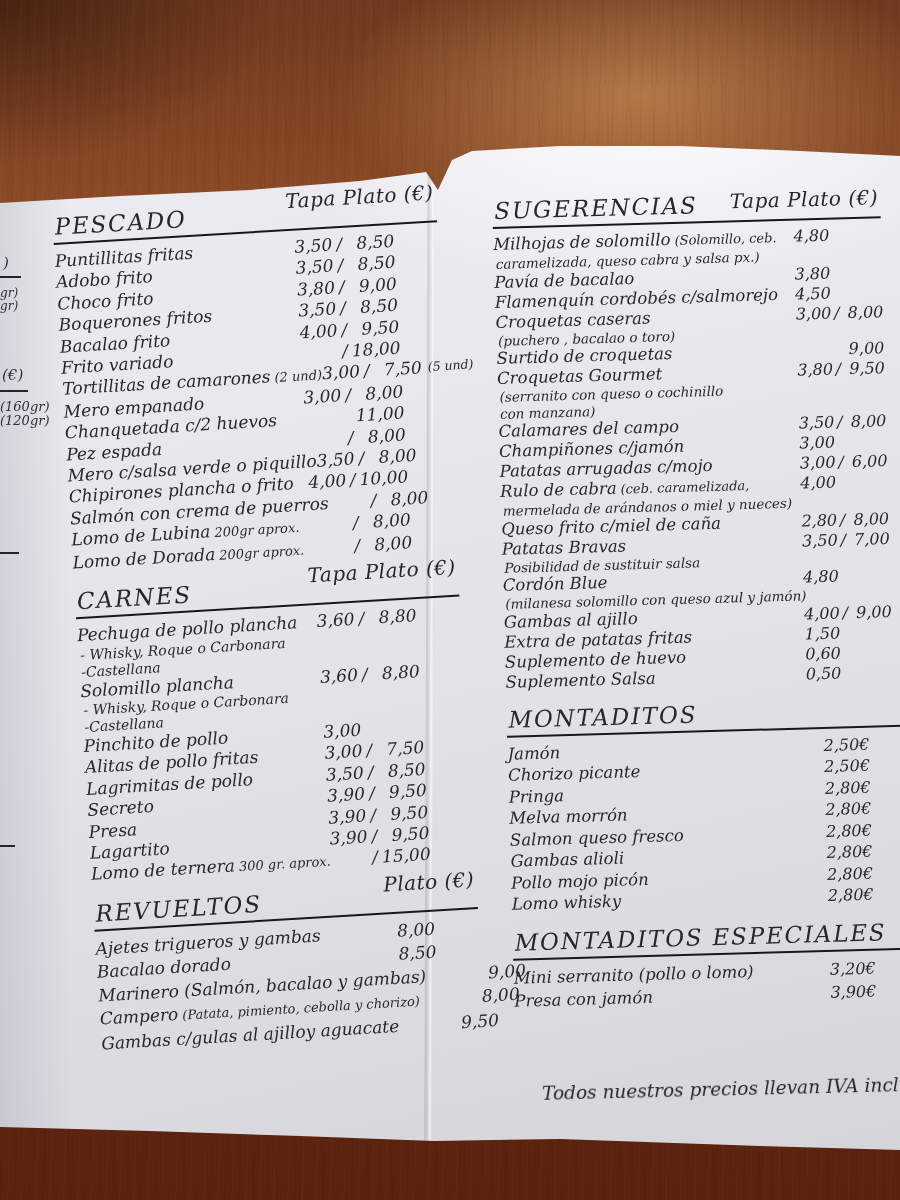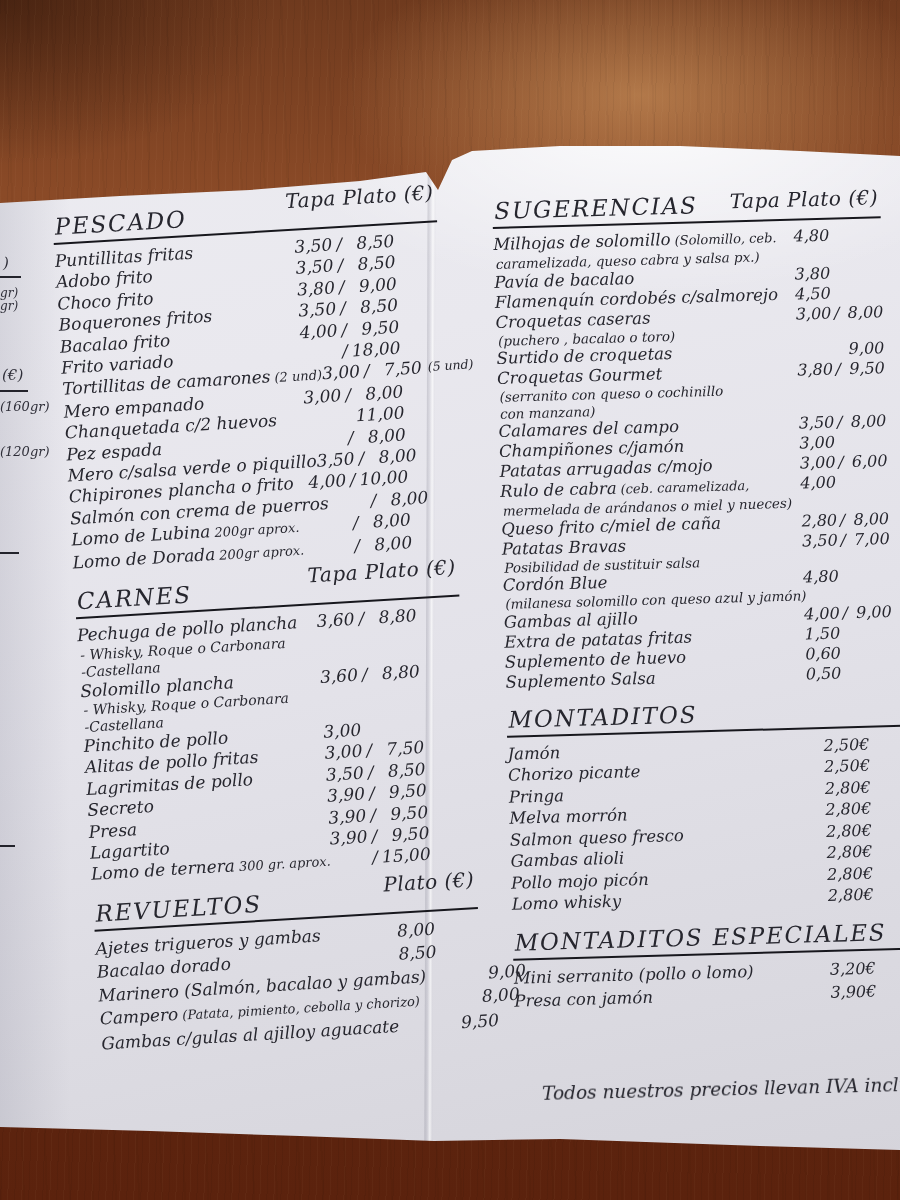--- a/index.html
+++ b/index.html
@@ -64,21 +64,21 @@
   .psuffix{position:absolute;left:100%;margin-left:6px;font-size:12.5px;white-space:nowrap;}
   .sub{font-size:13.5px;line-height:16.5px;padding-left:2px;white-space:nowrap;}
   #col-left .sub{font-size:14px;line-height:17px;}
   
   .frag{position:absolute;font-size:13px;color:#2e2e38;font-style:italic;}
   .f0{top:254px;left:3px;font-size:15px;}
   .f1{top:286px;left:0;font-size:12px;}
   .f2{top:299px;left:0;font-size:12px;}
   .f3{top:366px;left:2px;font-size:15px;}
   .f4{top:399px;left:0;font-size:13px;}
-  .f5{top:413px;left:0;font-size:13px;margin-top:31px;}
+  .f5{top:413px;left:0;font-size:13px;}
   .frag-rule{position:absolute;height:2px;background:#23232b;}
   .r0{top:276px;left:0;width:21px;}
   .r1{top:390px;left:0;width:28px;}
   .r2{top:552px;left:0;width:19px;}
   .r3{top:845px;left:0;width:15px;}
   
   .iva-note{position:absolute;left:542px;top:1078px;font-size:18.5px;transform:rotate(-1.4deg);white-space:nowrap;}
 </style>
 </head>
 <body>

